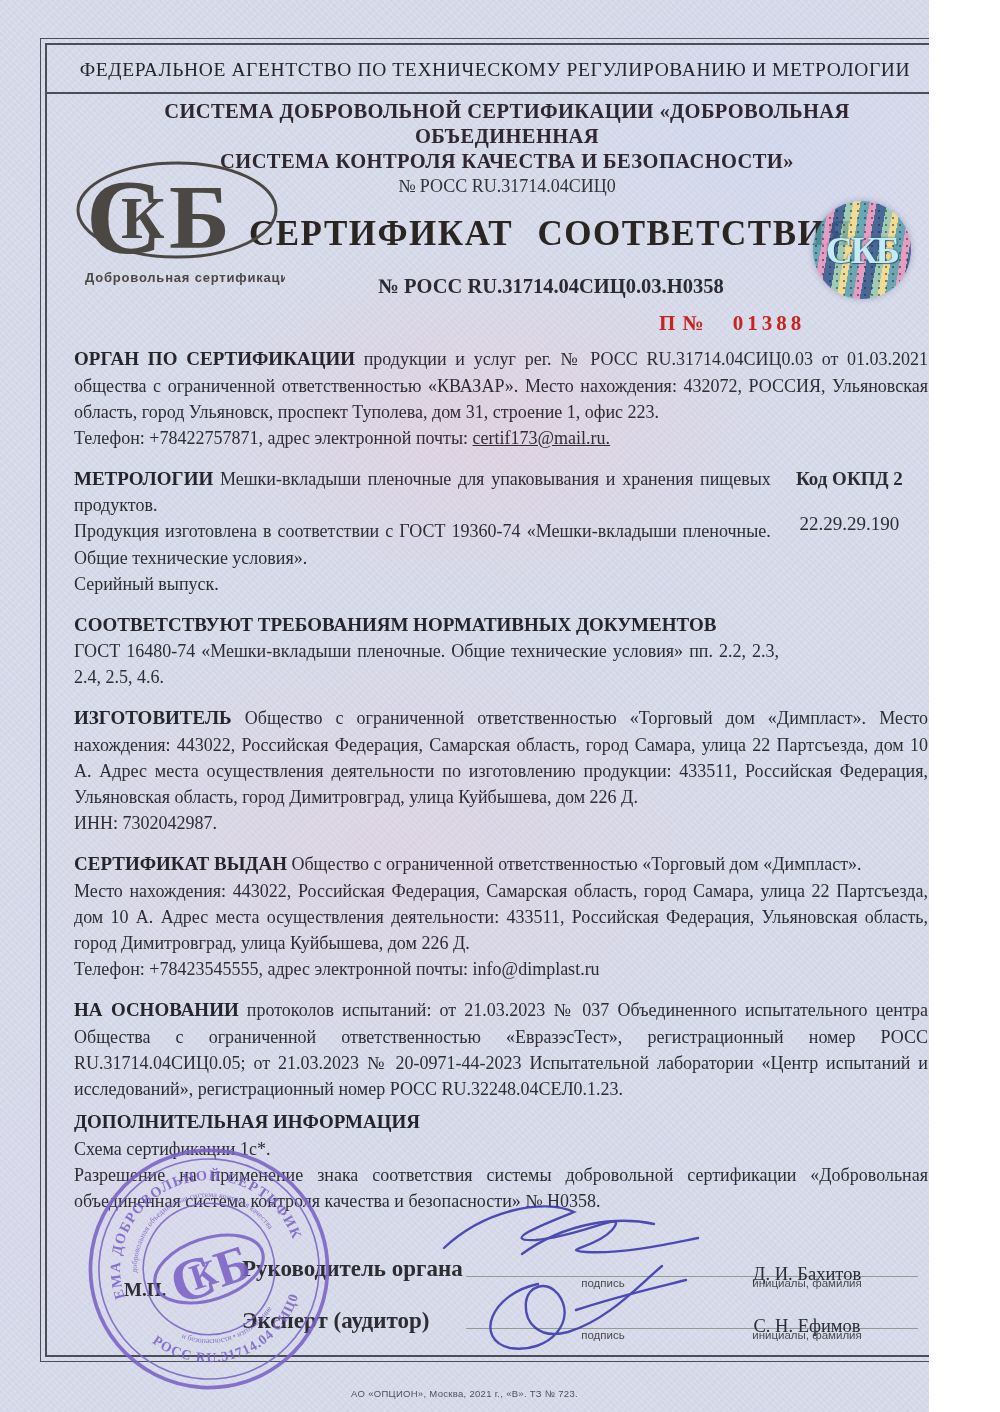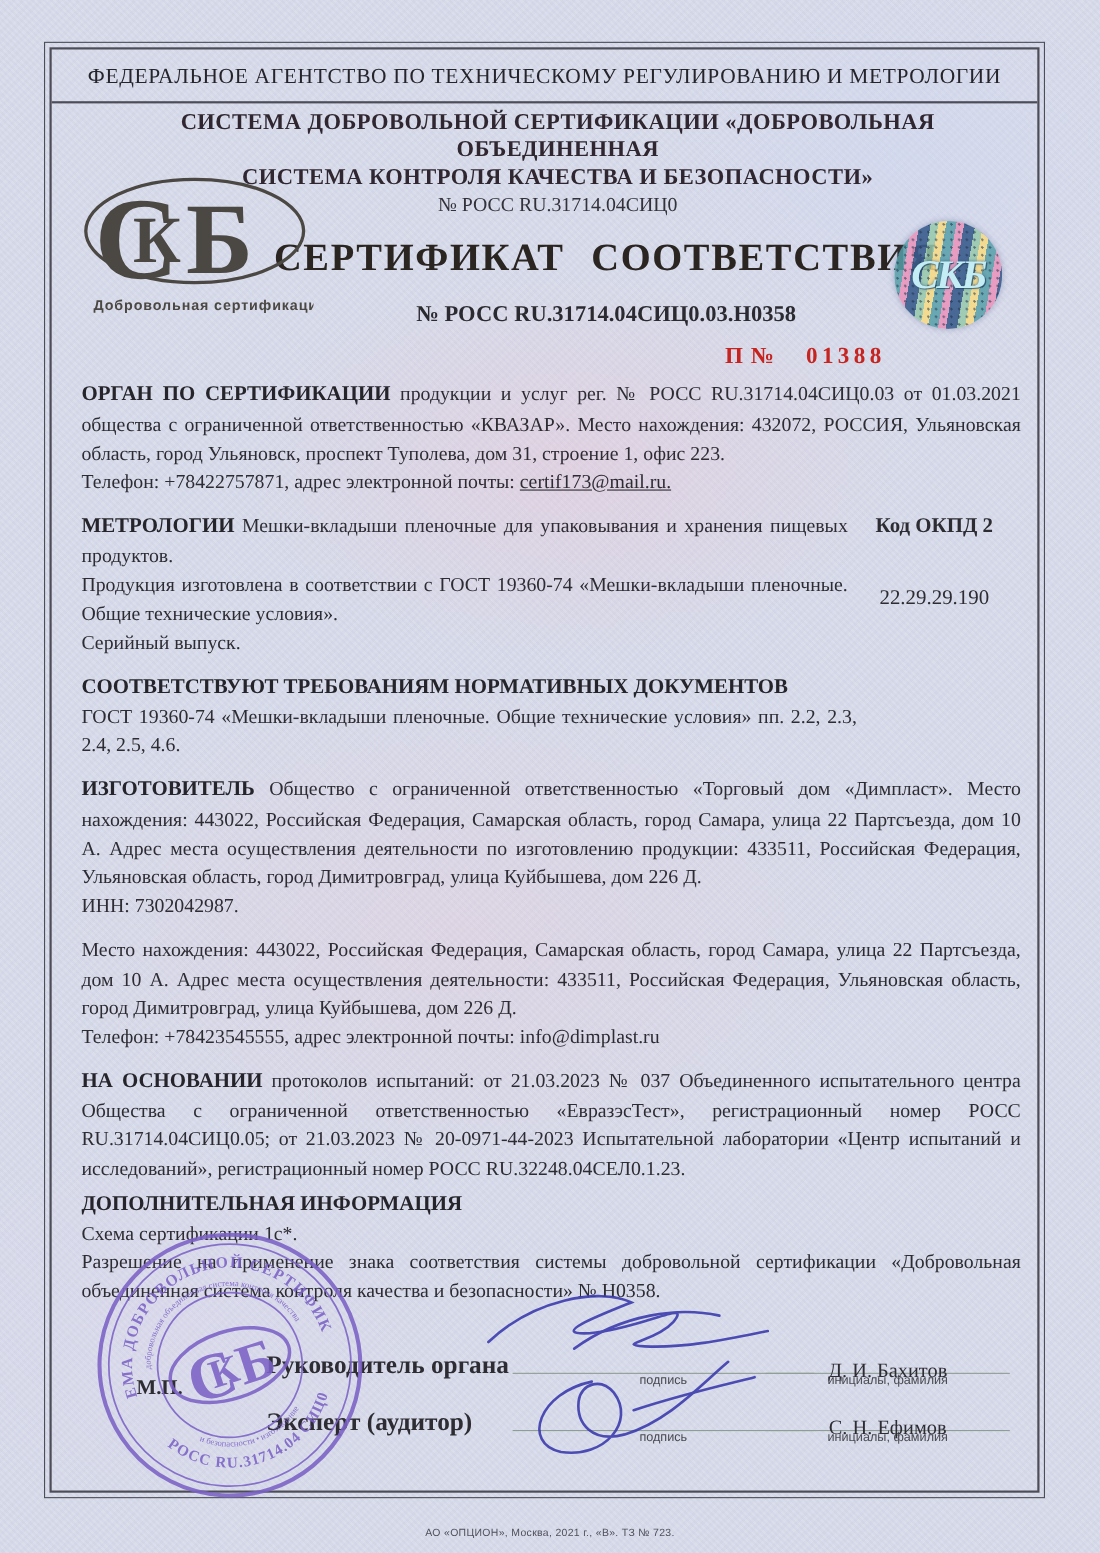--- a/index.html
+++ b/index.html
@@ -1,17 +1,17 @@
 <!DOCTYPE html>
 <html><head>
 <meta charset="utf-8">
 <style>
   html,body{margin:0;padding:0;}
   .page{
-    position:relative; width:1000px; height:1412px; overflow:hidden;
+    position:relative; width:929px; height:1412px; overflow:hidden;
     font-family:"Liberation Serif","DejaVu Serif",serif; color:#2e2c33;
     background-color:#d7dbe9;
     background-image:
       radial-gradient(ellipse 430px 250px at 52% 30%, rgba(238,196,212,0.38), transparent 70%),
       radial-gradient(ellipse 520px 320px at 42% 60%, rgba(236,200,214,0.30), transparent 72%),
       radial-gradient(ellipse 320px 220px at 82% 10%, rgba(206,214,242,0.45), transparent 70%),
       radial-gradient(ellipse 380px 260px at 15% 85%, rgba(222,214,238,0.35), transparent 70%),
       repeating-linear-gradient(45deg, rgba(255,255,255,0.05) 0 2px, rgba(150,158,205,0.05) 2px 4px),
       repeating-linear-gradient(-45deg, rgba(255,255,255,0.04) 0 3px, rgba(170,160,200,0.04) 3px 6px);
   }
@@ -37,32 +37,32 @@
     position:absolute; right:32px; top:156px; width:98px; height:98px; border-radius:50%;
     background-image:
       radial-gradient(circle 1.6px at 3px 3px, rgba(25,45,70,0.55) 70%, transparent 75%),
       repeating-linear-gradient(100deg, rgba(247,218,130,0.85) 0 7px, rgba(86,158,168,0.85) 7px 16px,
         rgba(233,146,186,0.85) 16px 23px, rgba(58,92,140,0.9) 23px 33px, rgba(150,200,170,0.85) 33px 40px);
     background-size:7px 7px, auto;
     display:flex; align-items:center; justify-content:center; box-shadow:0 0 6px rgba(80,90,140,0.4);
   }
   .holo-skb{
     font-size:37px; font-weight:bold; color:#c4ecf4; letter-spacing:-2px;
-    text-shadow:0 0 3px rgba(40,80,110,0.8), 1px 1px 0 rgba(30,60,90,0.6); font-style:italic;
+    text-shadow:0 0 3px rgba(40,80,110,0.8), 1px 1px 0 rgba(30,60,90,0.6); 
   }
   .body{position:absolute; left:27px; right:15px; top:300px; font-size:18px; line-height:1.45;}
   .para{margin:0; text-align:justify;}
   .para b, .shead{font-size:19px; color:#26242b;}
   .section{margin-bottom:14px;}
   .email{text-decoration:underline;}
   .prod{display:flex;}
   .prod-left{width:700px;}
   .prod-right{margin-left:auto; width:158px; text-align:center;}
   .code-label{font-weight:bold; font-size:19px;}
-  .code-value{margin-top:38px; font-size:19px;}
+  .code-value{margin-top:18px; font-size:19px;}
   .conf-text{max-width:705px;}
   .shead{font-weight:bold; display:block;}
   .sigzone{position:relative; height:118px; margin-top:24px;}
   .stamp{position:absolute; left:8px; top:-96px; width:254px; height:254px; opacity:0.88; z-index:2;}
   .mp{position:absolute; left:50px; top:38px; font-weight:bold; font-size:19px; z-index:1;}
   .sigrow{position:absolute; left:0; right:0; height:50px;}
   .row1{top:2px;} .row2{top:54px;}
   .slabel{position:absolute; left:168px; top:12px; font-weight:bold; font-size:23px; white-space:nowrap;}
   .sline{position:absolute; left:392px; top:36px; width:274px; border-top:1.5px solid #8f9e94;}
   .nline{position:absolute; left:622px; top:36px; width:222px; border-top:1.5px solid #8f9e94;}
@@ -126,29 +126,30 @@
             <p class="para">Серийный выпуск.</p>
           </div>
           <div class="prod-right">
             <div class="code-label">Код ОКПД 2</div>
             <div class="code-value">22.29.29.190</div>
           </div>
         </div>
 
         <div class="section">
           <span class="shead">СООТВЕТСТВУЮТ ТРЕБОВАНИЯМ НОРМАТИВНЫХ ДОКУМЕНТОВ</span>
-          <p class="para conf-text">ГОСТ 19360-74 «Мешки-вкладыши пленочные. Общие технические условия» пп. 2.2, 2.3, 2.4, 2.5, 4.6.</p>
+          <p class="para conf-text">ГОСТ 16480-74 «Мешки-вкладыши пленочные. Общие технические условия» пп. 2.2, 2.3, 2.4, 2.5, 4.6.</p>
         </div>
 
         <div class="section">
           <p class="para"><b>ИЗГОТОВИТЕЛЬ</b> <span>Общество с ограниченной ответственностью «Торговый дом «Димпласт». Место нахождения: 443022, Российская Федерация, Самарская область, город Самара, улица 22 Партсъезда, дом 10 А. Адрес места осуществления деятельности по изготовлению продукции: 433511, Российская Федерация, Ульяновская область, город Димитровград, улица Куйбышева, дом 226 Д.</span></p>
           <p class="para">ИНН: 7302042987.</p>
         </div>
 
         <div class="section">
+          <p class="para"><b>СЕРТИФИКАТ ВЫДАН</b> <span>Общество с ограниченной ответственностью «Торговый дом «Димпласт».</span></p>
           <p class="para">Место нахождения: 443022, Российская Федерация, Самарская область, город Самара, улица 22 Партсъезда, дом 10 А. Адрес места осуществления деятельности: 433511, Российская Федерация, Ульяновская область, город Димитровград, улица Куйбышева, дом 226 Д.</p>
           <p class="para">Телефон: +78423545555, адрес электронной почты: info@dimplast.ru</p>
         </div>
 
         <div class="section" style="margin-bottom:6px;">
           <p class="para"><b>НА ОСНОВАНИИ</b> <span>протоколов испытаний: от 21.03.2023 № 037 Объединенного испытательного центра Общества с ограниченной ответственностью «ЕвразэсТест», регистрационный номер РОСС RU.31714.04СИЦ0.05; от 21.03.2023 № 20-0971-44-2023 Испытательной лаборатории «Центр испытаний и исследований», регистрационный номер РОСС RU.32248.04СЕЛ0.1.23.</span></p>
         </div>
 
         <div class="section" style="margin-bottom:0;">
           <span class="shead">ДОПОЛНИТЕЛЬНАЯ ИНФОРМАЦИЯ</span>

